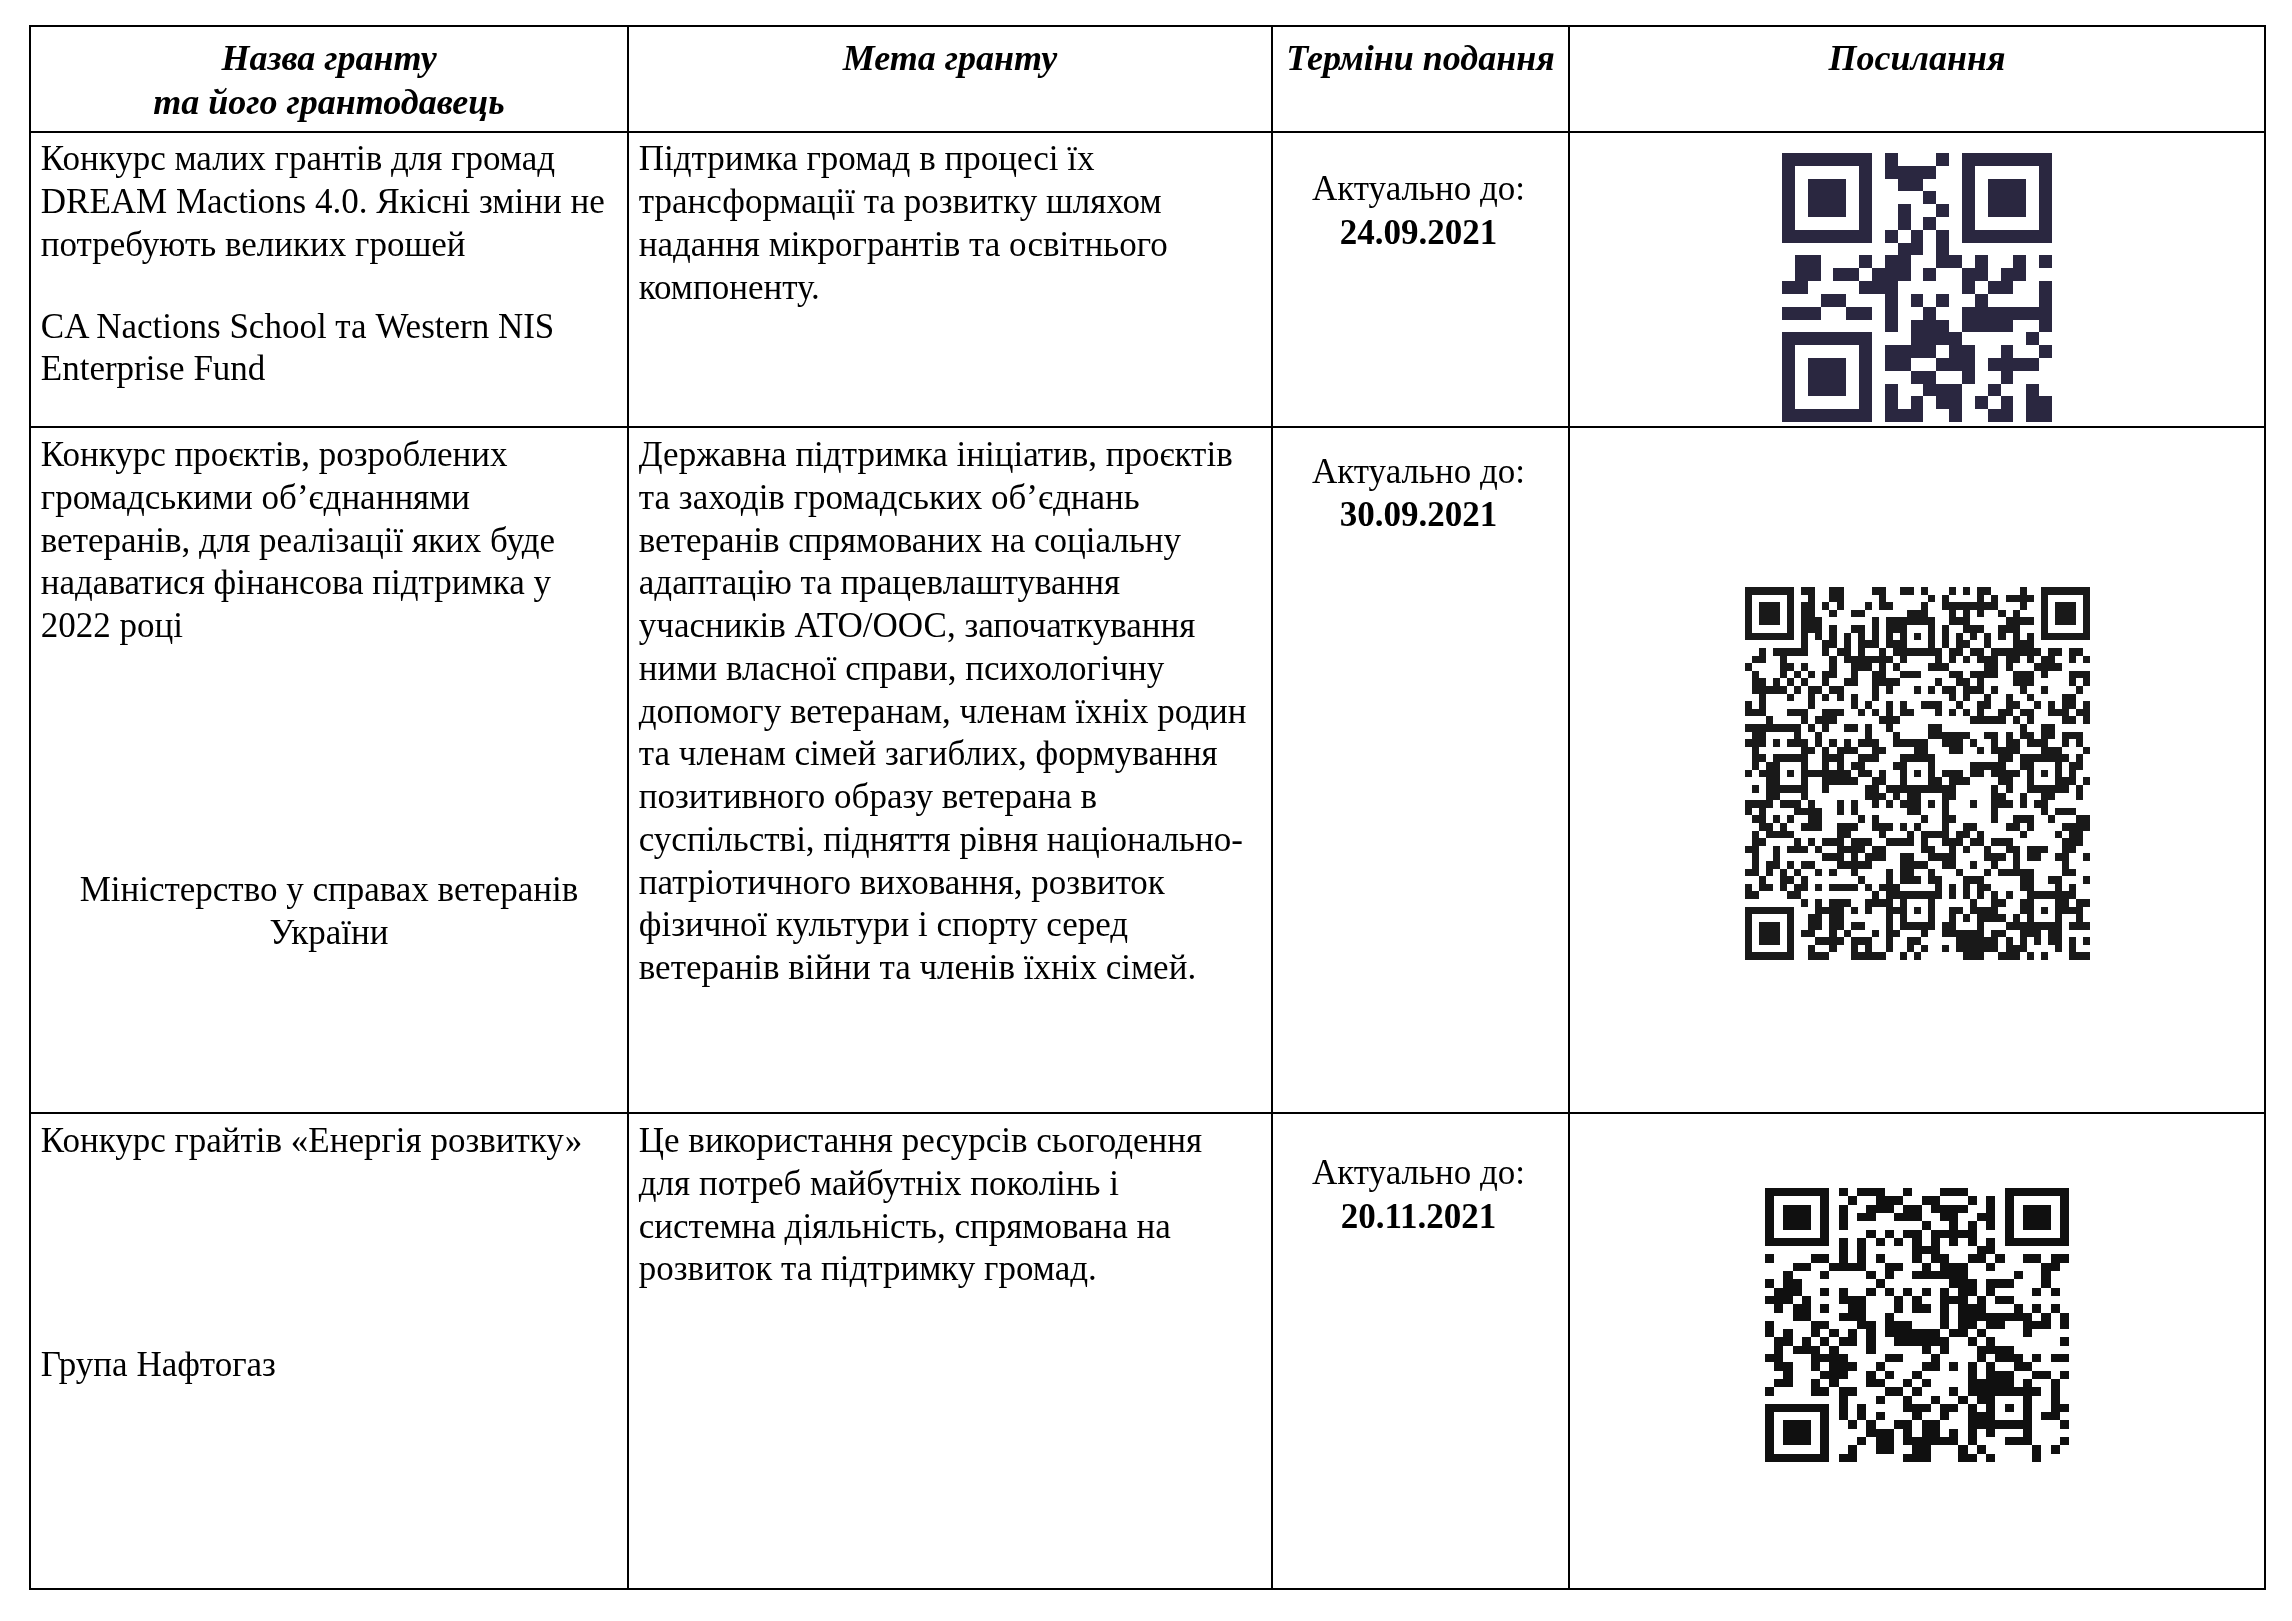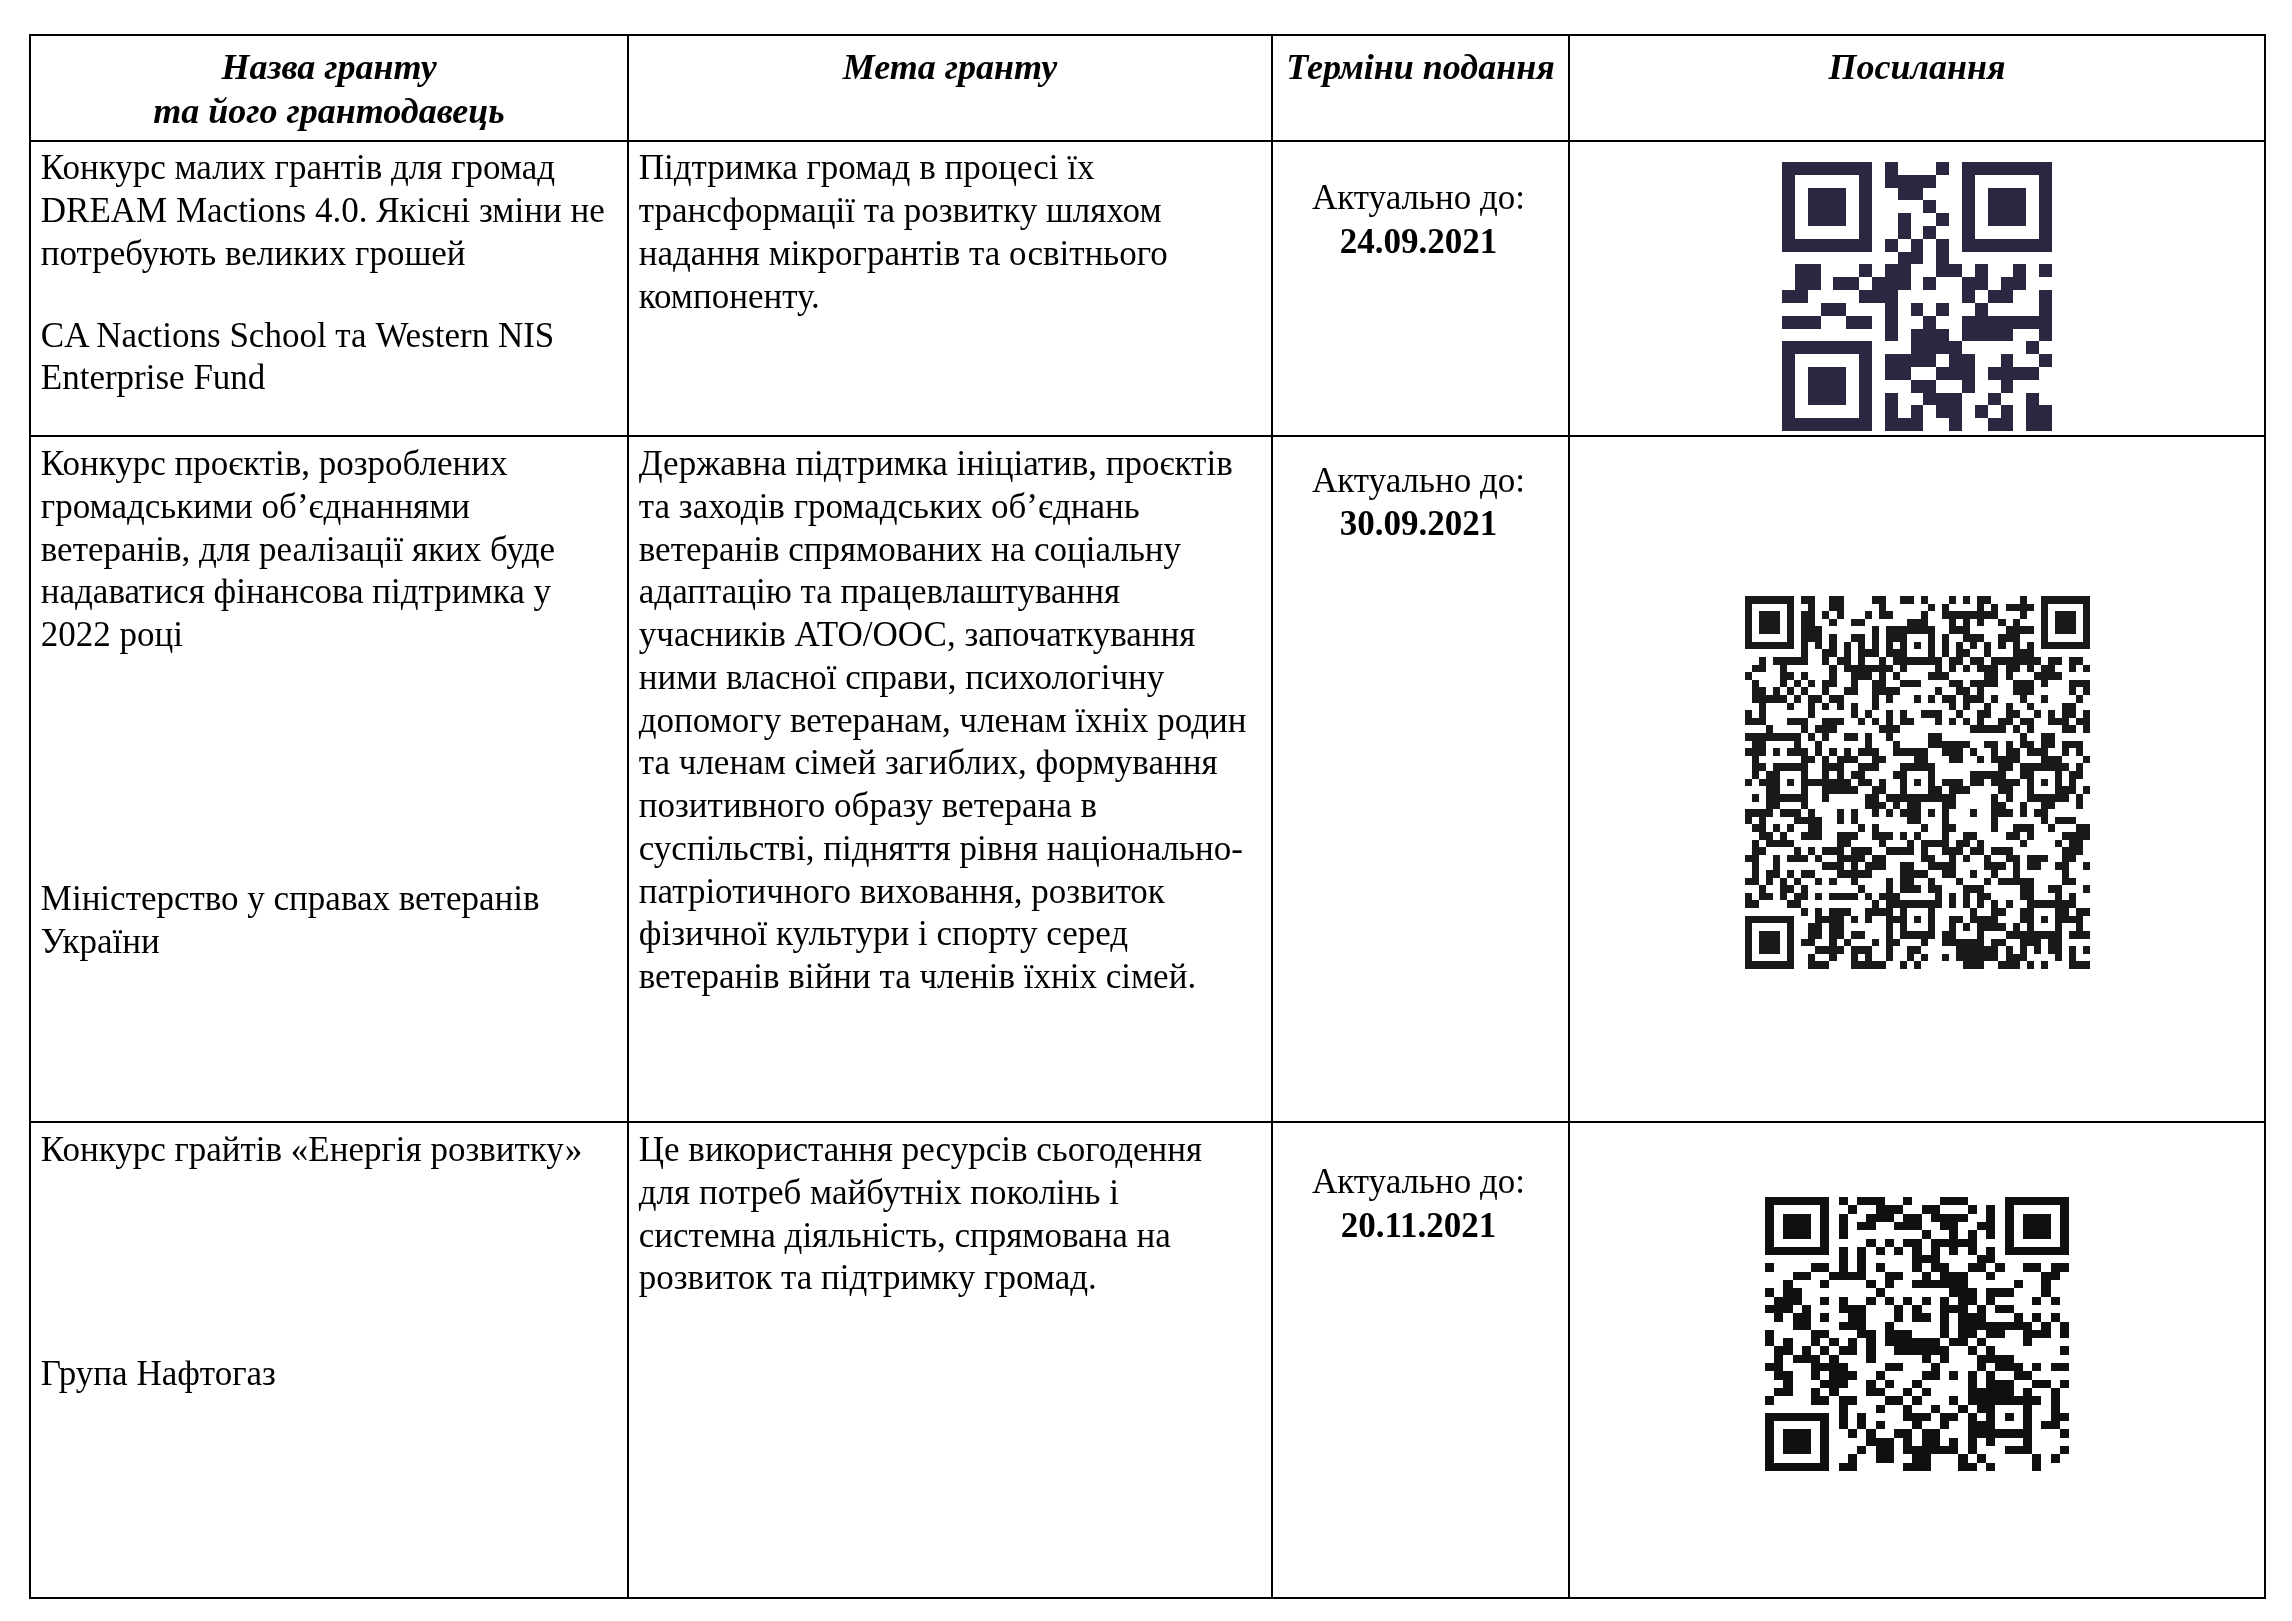--- a/index.html
+++ b/index.html
@@ -4,21 +4,21 @@
 <style>
   html,body{margin:0;padding:0;}
   body{
     width:2293px;height:1621px;
     background:#ffffff;
     font-family:"Liberation Serif","DejaVu Serif",serif;
     color:#000;
     position:relative;
   }
   .grants-table{
-    position:absolute;left:29px;top:34px;
+    position:absolute;left:29px;top:25px;
     width:2235px;
     border-collapse:collapse;
     table-layout:fixed;
     border:2.9px solid #000;
   }
   .grants-table td,.grants-table th{
     border:2px solid #000;
     vertical-align:top;
     padding:5.9px 9.8px;
     overflow:hidden;
@@ -30,21 +30,21 @@
     text-align:center;
     line-height:1.22;
     padding-top:9.8px;
   }
   .cell-text{
     font-size:35px;
     line-height:1.222;
   }
   td.name-cell p,td.purpose-cell p{margin:0;}
   .grantor-1{margin-top:39px !important;}
-  .grantor-2{margin-top:221px !important;}
+  .grantor-2{margin-top:221px !important;text-align:center;}
   .grantor-3{margin-top:181px !important;}
   td.deadline-cell{text-align:center;padding-left:3.9px;padding-right:8px;}
   .deadline-box{font-size:35px;line-height:1.25;}
   .dl-1{margin-top:29px;}
   .dl-2{margin-top:15.7px;}
   .dl-3{margin-top:31px;}
   .deadline-date{font-weight:bold;}
   td.link-cell{text-align:center;padding:0;}
   .qr{display:inline-block;}
   .qr-0{width:270px;height:269px;margin-top:20.6px;}

